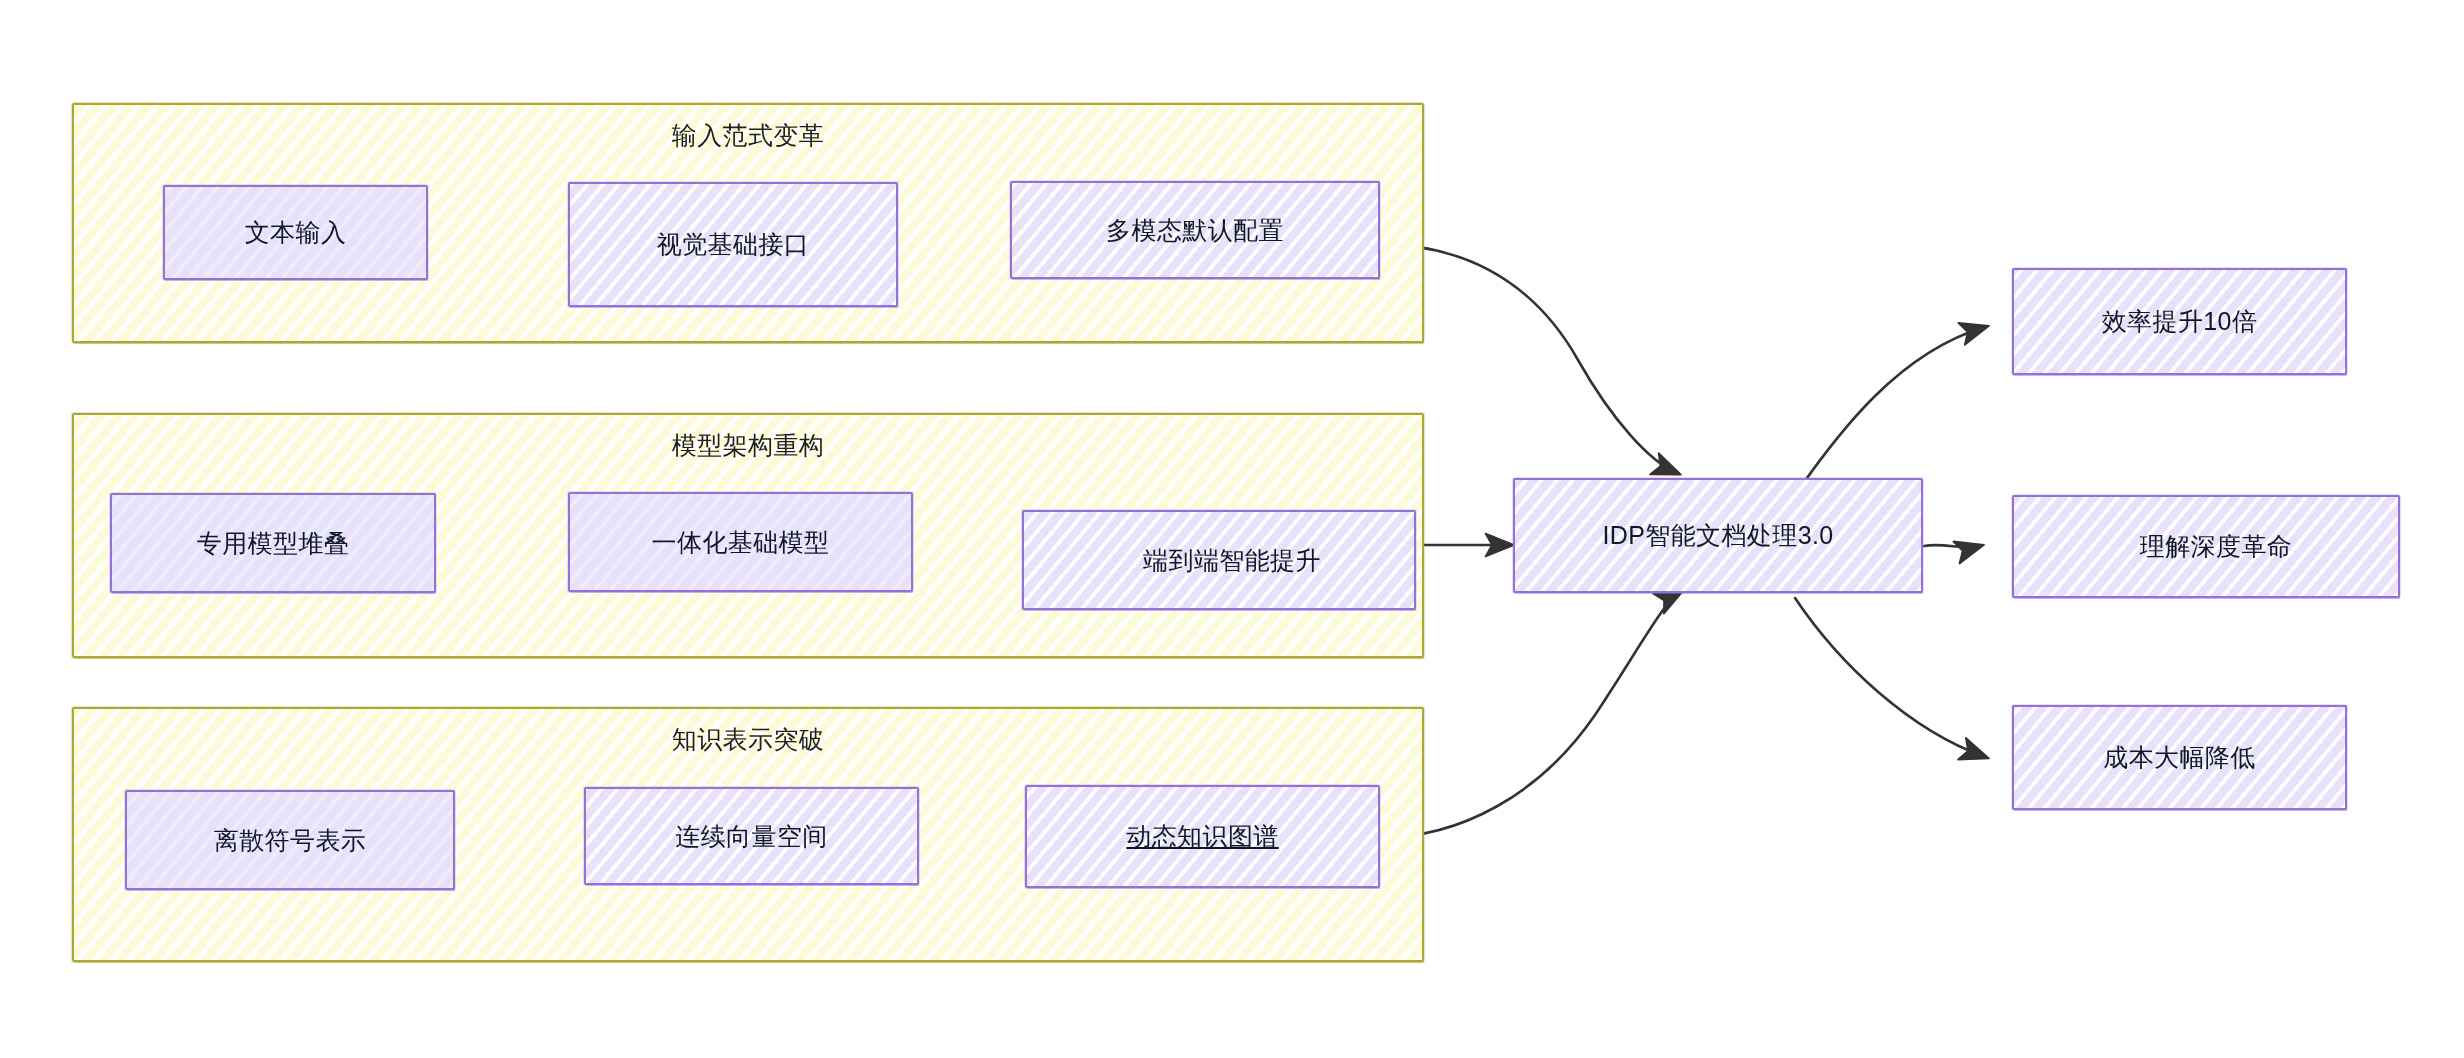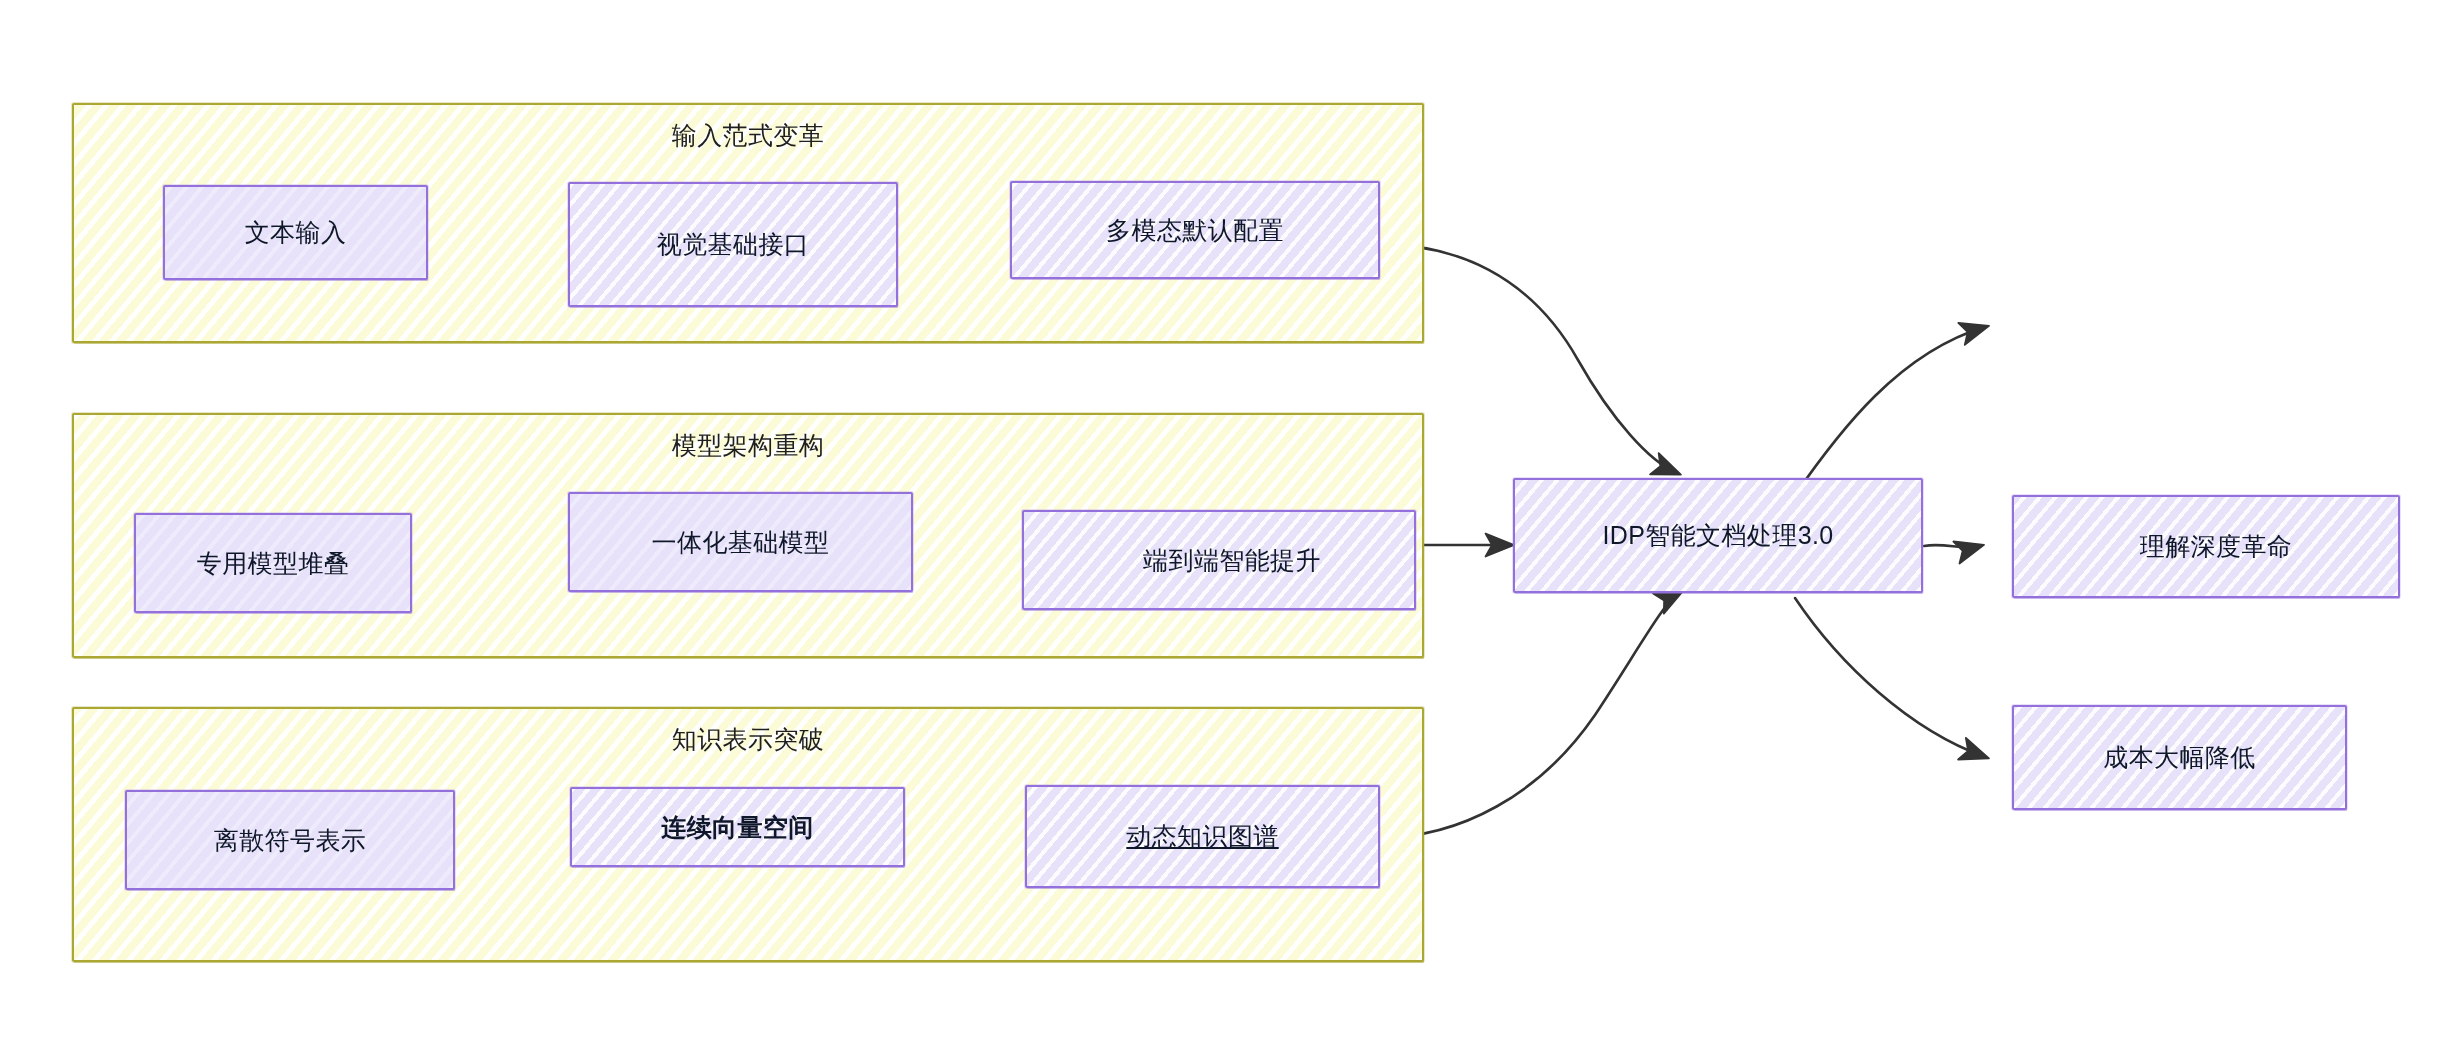--- a/index.html
+++ b/index.html
@@ -102,47 +102,50 @@
   <div class="node" style="left:568px;top:182px;width:330px;height:125px;">
     <span>视觉基础接口</span>
   </div>
   <div class="node" style="left:1010px;top:181px;width:370px;height:98px;text-align:center;">
     <span>多模态默认配置</span>
   </div>
 
   <div class="subgraph" style="left:72px;top:413px;width:1352px;height:245px;">
     <div class="subgraph-title">模型架构重构</div>
   </div>
-  <div class="node plainfill" style="left:134px;top:493px;width:278px;height:100px;margin-top:20px;">
+  <div class="node plainfill" style="left:110px;top:493px;width:326px;height:100px;">
     <span>专用模型堆叠</span>
   </div>
   <div class="node plainfill" style="left:568px;top:492px;width:345px;height:100px;">
     <span>一体化基础模型</span>
   </div>
   <div class="node" style="left:1022px;top:510px;width:394px;height:100px;padding-left:26px;">
     <span>端到端智能提升</span>
   </div>
 
   <div class="subgraph" style="left:72px;top:707px;width:1352px;height:255px;">
     <div class="subgraph-title">知识表示突破</div>
   </div>
   <div class="node plainfill" style="left:125px;top:790px;width:330px;height:100px;">
     <span>离散符号表示</span>
   </div>
-  <div class="node" style="left:570px;top:787px;width:335px;height:80px;font-weight:bold;">
+  <div class="node" style="left:584px;top:787px;width:335px;height:98px;">
     <span>连续向量空间</span>
   </div>
   <div class="node" style="left:1025px;top:785px;width:355px;height:103px;text-decoration:underline;">
     <span>动态知识图谱</span>
   </div>
 
   <div class="node" style="left:1513px;top:478px;width:410px;height:115px;">
     <span>IDP智能文档处理3.0</span>
   </div>
 
+  <div class="node" style="left:2012px;top:268px;width:335px;height:107px;">
+    <span>效率提升10倍</span>
+  </div>
   <div class="node" style="left:2012px;top:495px;width:388px;height:103px;padding-left:20px;">
     <span>理解深度革命</span>
   </div>
   <div class="node" style="left:2012px;top:705px;width:335px;height:105px;">
     <span>成本大幅降低</span>
   </div>
 
 </div>
 
 </body></html>

